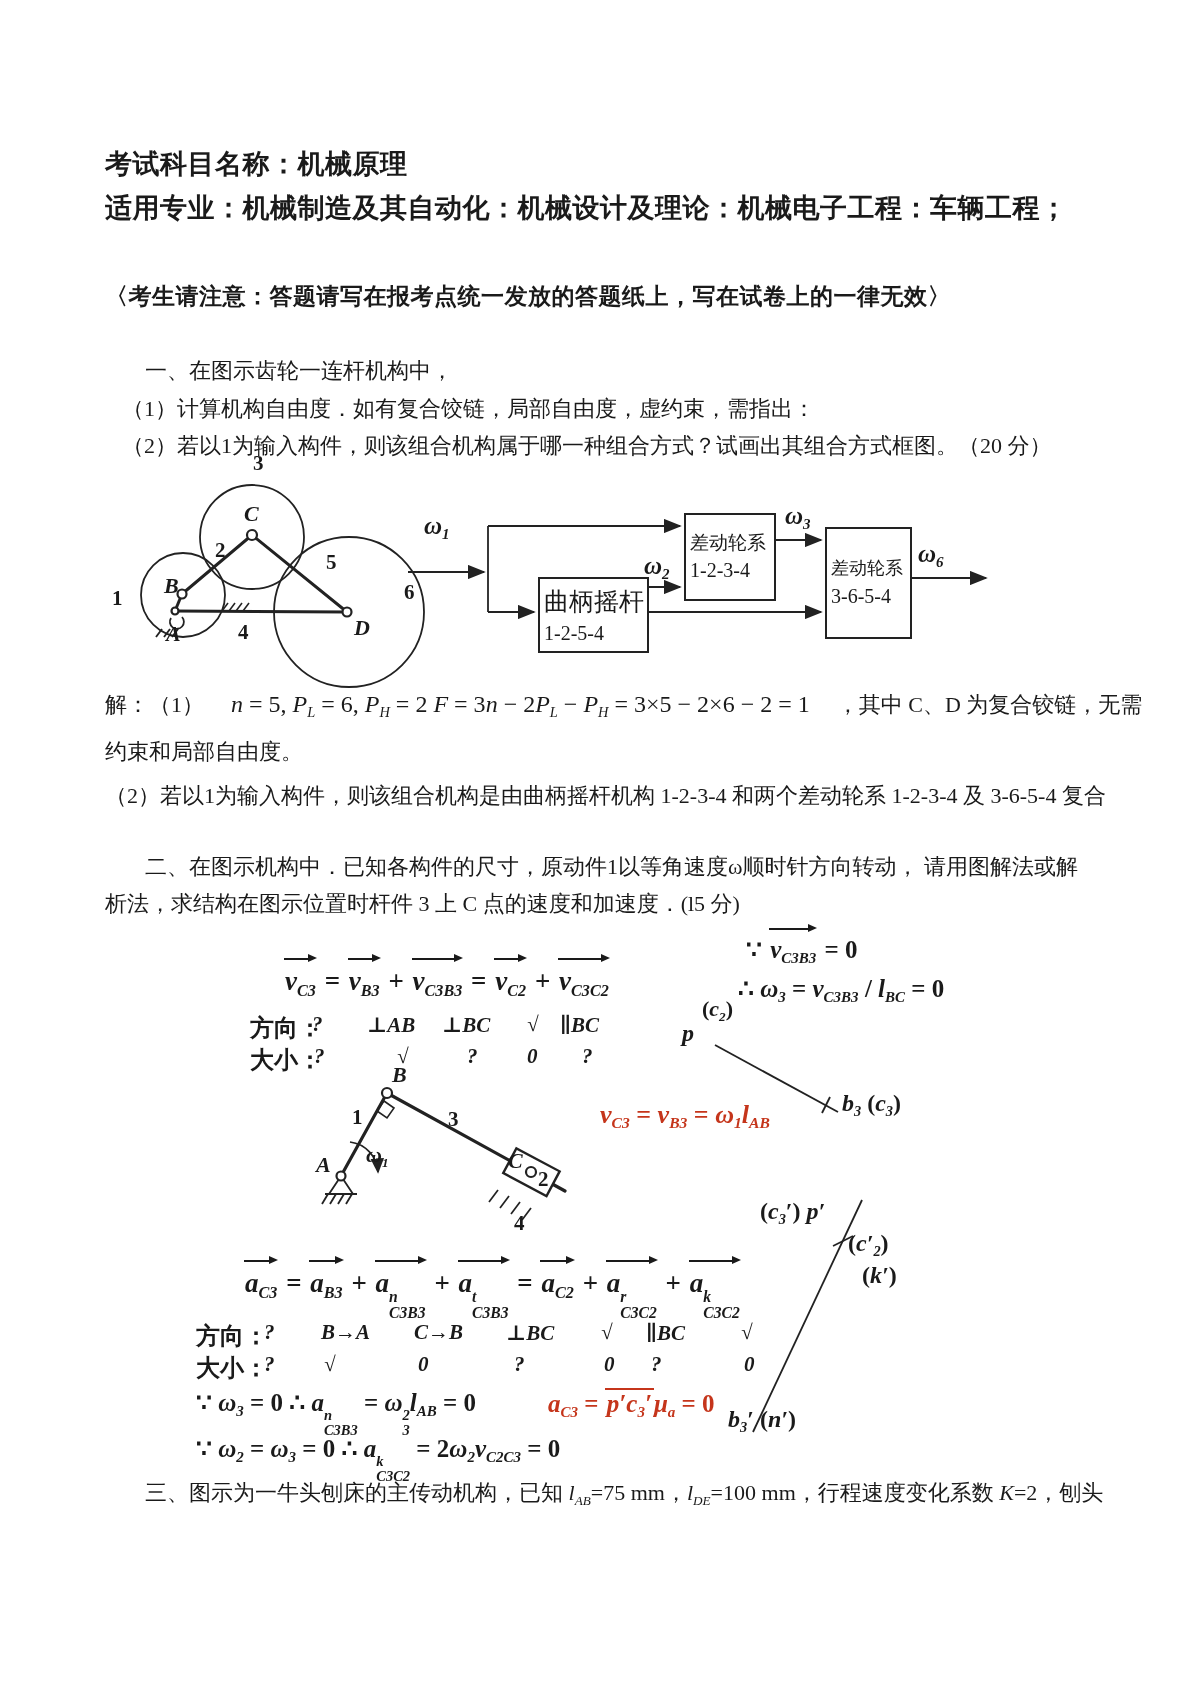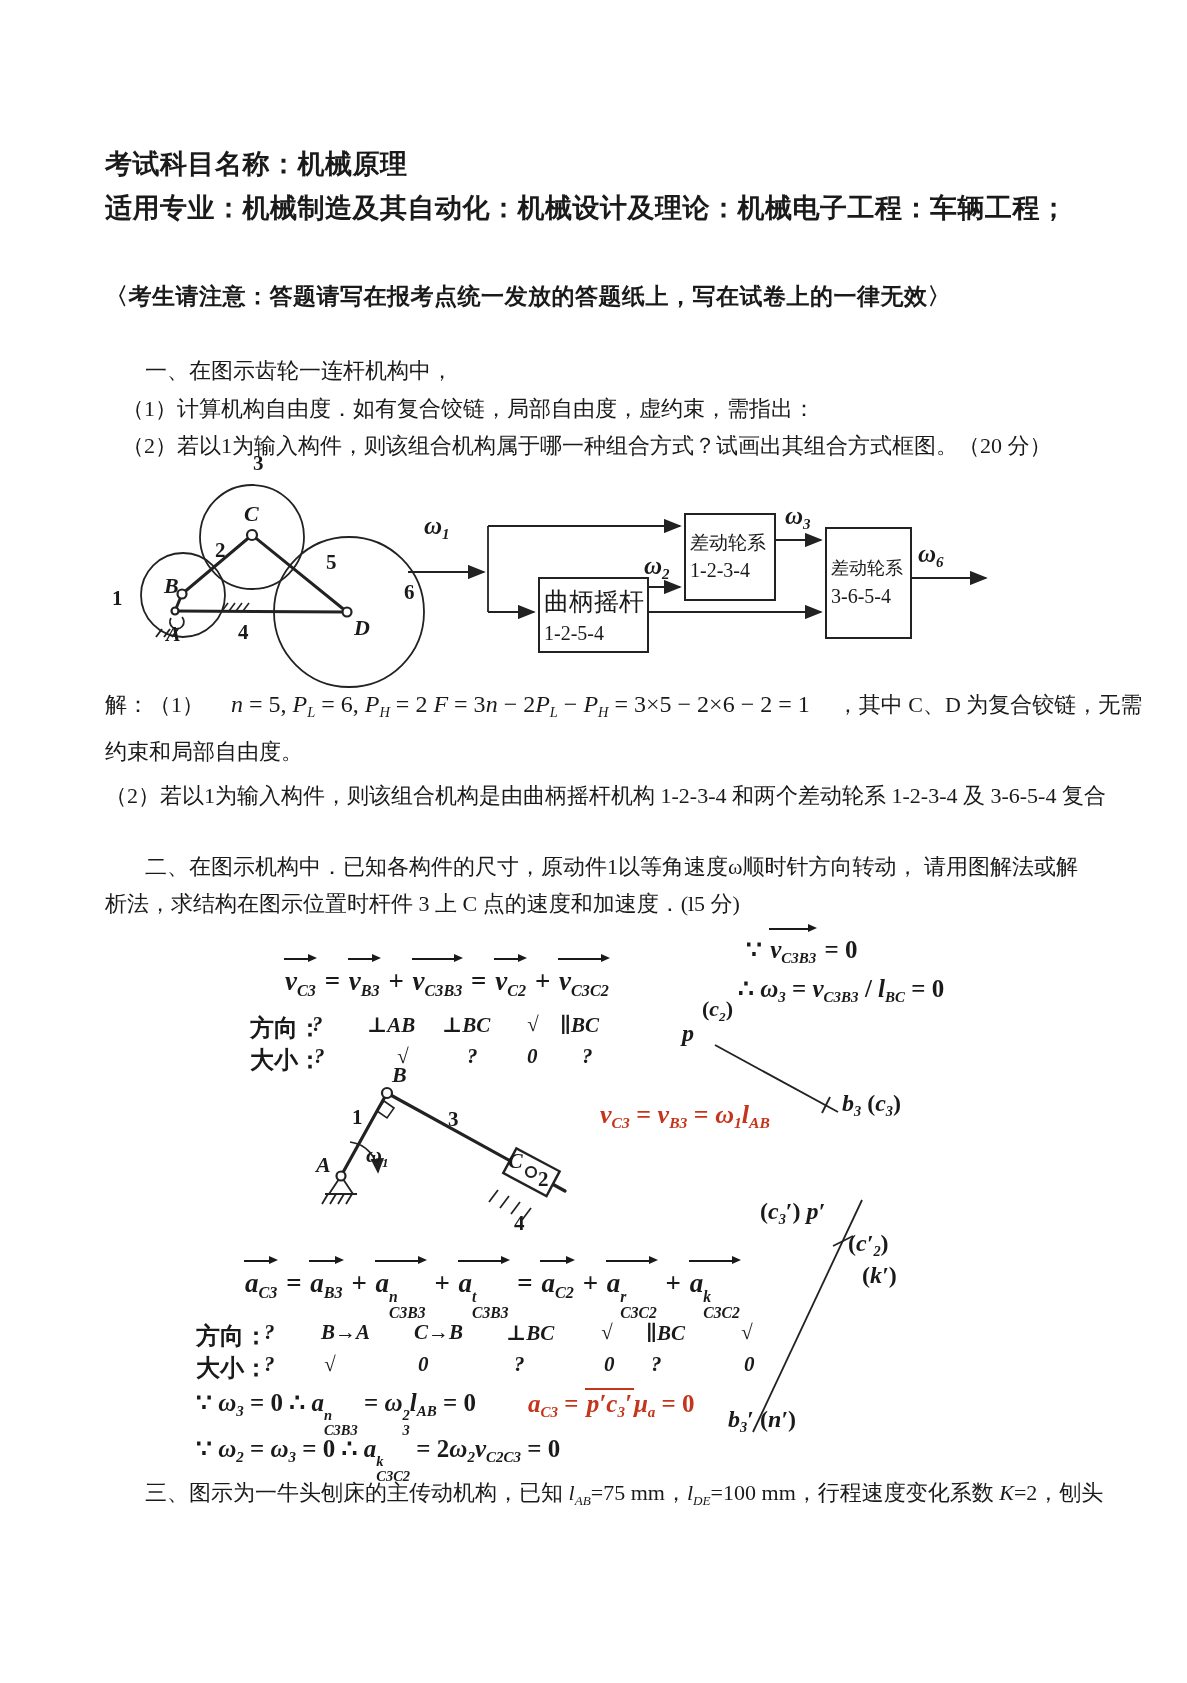--- a/index.html
+++ b/index.html
@@ -278,21 +278,21 @@
       </span>
   </div>
 
   <div class="abs math bold" style="left:196px;top:1388px"><span class="mt-plain">∵ </span><span class="mt">ω<sub class="sb">3</sub></span><span class="mt-plain"> = 0  </span><span class="mt-plain">∴ </span><span class="mt">a<span class="ss">
           <span>n</span>
           <span>C3B3</span>
         </span></span><span class="mt-plain"> = </span><span class="mt">ω<span class="ss">
           <span>2</span>
           <span>3</span>
         </span></span><span class="mt">l<sub class="sb">AB</sub></span><span class="mt-plain"> = 0</span></div>
-  <div class="abs math bold red" style="left:528px;top:1388px"><span class="mt">a<sub class="sb">C3</sub></span><span class="mt-plain"> = </span><span class="ov"><span class="mt">p′c<sub class="sb">3</sub></span><span class="mt">′</span></span><span class="mt">μ<sub class="sb">a</sub></span><span class="mt-plain"> = 0</span></div>
+  <div class="abs math bold red" style="left:548px;top:1388px"><span class="mt">a<sub class="sb">C3</sub></span><span class="mt-plain"> = </span><span class="ov"><span class="mt">p′c<sub class="sb">3</sub></span><span class="mt">′</span></span><span class="mt">μ<sub class="sb">a</sub></span><span class="mt-plain"> = 0</span></div>
   <div class="abs math bold" style="left:196px;top:1434px"><span class="mt-plain">∵ </span><span class="mt">ω<sub class="sb">2</sub></span><span class="mt-plain"> = </span><span class="mt">ω<sub class="sb">3</sub></span><span class="mt-plain"> = 0  </span><span class="mt-plain">∴ </span><span class="mt">a<span class="ss">
           <span>k</span>
           <span>C3C2</span>
         </span></span><span class="mt-plain"> = 2</span><span class="mt">ω<sub class="sb">2</sub></span><span class="mt">v<sub class="sb">C2C3</sub></span><span class="mt-plain"> = 0</span></div>
 
   <div class="abs body" style="left:145px;top:1478px"><span class="mt-plain">三、图示为一牛头刨床的主传动机构，已知 </span><span class="mt">l<sub class="sb">AB</sub></span><span class="mt-plain">=75 mm，</span><span class="mt">l<sub class="sb">DE</sub></span><span class="mt-plain">=100 mm，行程速度变化系数 </span><span class="mt">K</span><span class="mt-plain">=2，刨头</span></div>
 
 </div>
 
 </body></html>

